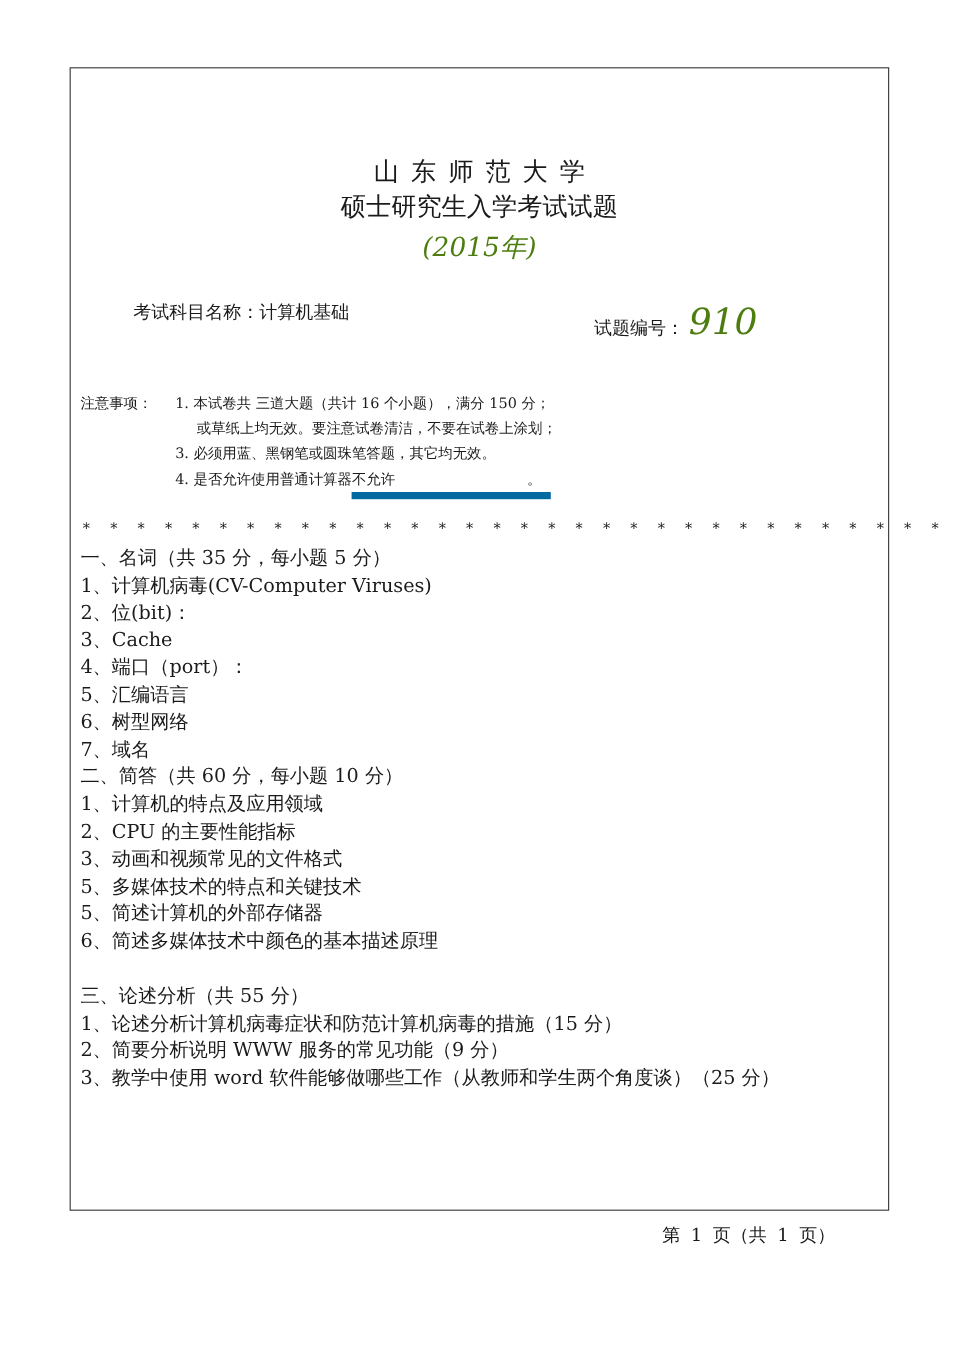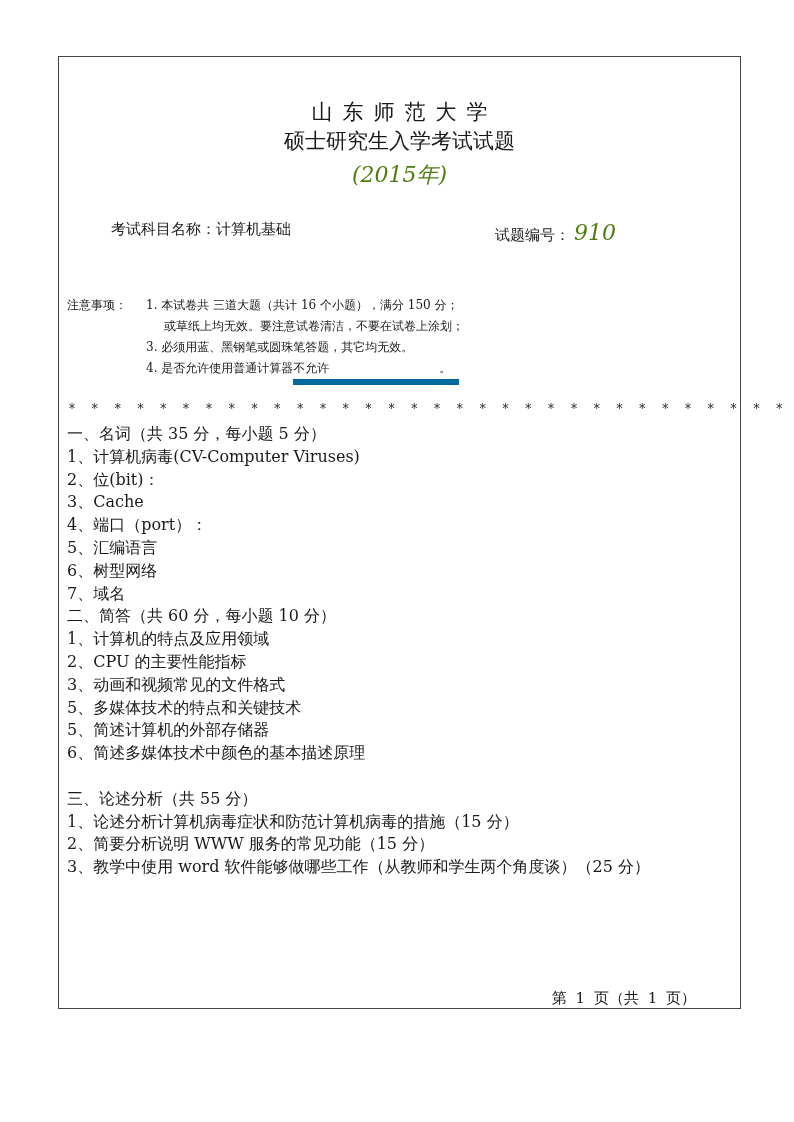--- a/index.html
+++ b/index.html
@@ -1,27 +1,27 @@
 <!DOCTYPE html>
 <html><head>
 <meta charset="utf-8">
 <style>
   html, body { margin: 0; padding: 0; background: #ffffff; }
   body { width: 794px; height: 1122px; position: relative; overflow: hidden;
          font-family: "DejaVu Serif", "Liberation Serif", serif; color: #1a1a1a; }
   .frame { position: absolute; left: 58px; top: 56px; width: 683px; height: 953px;
            border: 1.5px solid #444; box-sizing: border-box; }
-  .abs { position: absolute; white-space: nowrap; }
+  .abs { position: absolute; white-space: nowrap; margin-top: 31px; }
   .uni { left: 0; width: 100%; top: 41px; text-align: center; font-size: 21px; letter-spacing: 10px; padding-left: 10px; box-sizing: border-box; }
   .exam { left: 0; width: 100%; top: 70px; text-align: center; font-size: 21px; }
   .hand { font-family: "DejaVu Serif", serif; font-style: italic; color: #4d7c0f; }
   .year { left: 0; width: 100%; top: 103px; text-align: center; font-size: 22px; }
   .subj { left: 52px; top: 163px; font-size: 15px; }
   .code { left: 436px; top: 163px; font-size: 15px; }
-  .code .hand { font-size: 22px; margin-left: 4px; }
+  .code .hand { font-size: 30px; margin-left: 4px; }
   .notes { left: 8px; top: 238px; font-size: 12px; line-height: 21px; }
   .notes .row { display: flex; }
   .notes .lbl { width: 79px; flex: none; }
   .notes .indent { padding-left: 79px; }
   .notes .cont { padding-left: 97px; }
   .underline { display: inline-block; border-bottom: 6px solid #0369a1; width: 166px; position: relative; }
   .underline .dot { position: absolute; right: 8px; }
   .stars { left: 10px; top: 345px; font-size: 12px; letter-spacing: 6.5px; }
   .body { left: 8px; top: 366px; font-size: 16px; line-height: 22.8px; }
   .body .line { height: 22.8px; }
@@ -72,18 +72,18 @@
     <div class="line">2、CPU 的主要性能指标</div>
     <div class="line">3、动画和视频常见的文件格式</div>
     <div class="line">5、多媒体技术的特点和关键技术</div>
     <div class="line">5、简述计算机的外部存储器</div>
     <div class="line">6、简述多媒体技术中颜色的基本描述原理</div>
 
     <div class="gap"></div>
 
     <div class="line">三、论述分析（共 55 分）</div>
     <div class="line">1、论述分析计算机病毒症状和防范计算机病毒的措施（15 分）</div>
-    <div class="line">2、简要分析说明 WWW 服务的常见功能（15 分）</div>
+    <div class="line">2、简要分析说明 WWW 服务的常见功能（9 分）</div>
     <div class="line">3、教学中使用 word 软件能够做哪些工作（从教师和学生两个角度谈）（25 分）</div>
   </div>
 
   <div class="abs page">第 1 页（共 1 页）</div>
 </div>
 
 </body></html>

